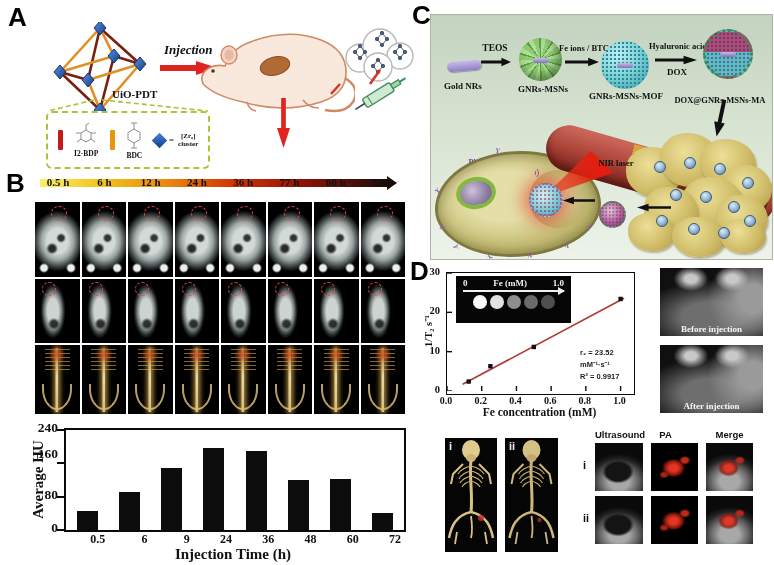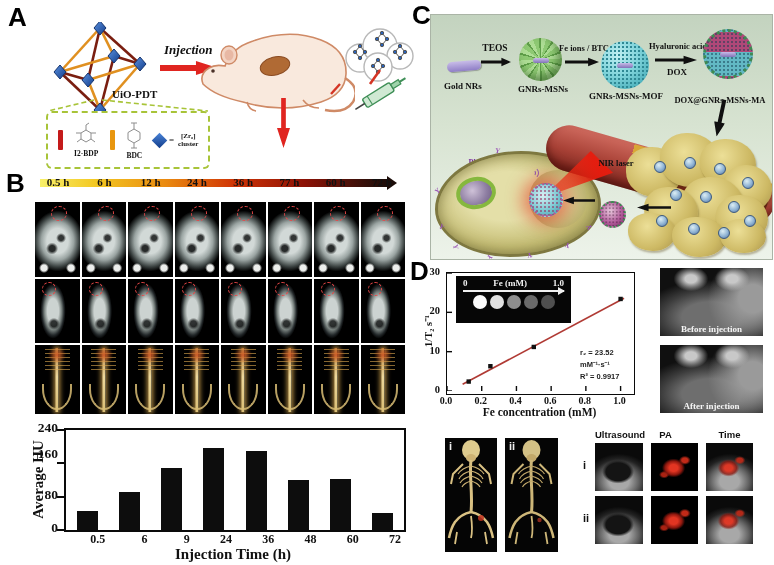--- a/index.html
+++ b/index.html
@@ -582,21 +582,21 @@
       <path d="M26,74 q-10,2 -16,10 q-4,6 -6,16 M26,74 q10,2 16,10 q4,6 6,16" stroke="#cdb678" stroke-width="2.5" fill="none"></path>
       <path d="M12,94 L10,106 M40,94 L42,106 M26,78 q2,14 0,22" stroke="#cdb678" stroke-width="1.8" fill="none"></path>
       <circle cx="34" cy="82" r="2.2" fill="#a83020" opacity="0.8"></circle>
     </svg>
     <span class="lab">ii</span>
   </div>
 
   <div id="us-grid"></div>
 <span class="ush" style="left: 595px; width: 48px;">Ultrasound</span>
     <span class="ush" style="left: 642px; width: 47px;">PA</span>
-    <span class="ush" style="left: 706px; width: 47px;">Time</span>
+    <span class="ush" style="left: 706px; width: 47px;">Merge</span>
     <span class="usr" style="left: 583px; top: 459px;">i</span>
     <div class="uscell cell-us" style="left: 595px; top: 443px; width: 48px; height: 48px;"></div>
     <div class="uscell cell-pa" style="left: 651px; top: 443px; width: 47px; height: 48px;"></div>
     <div class="uscell cell-merge" style="left: 706px; top: 443px; width: 47px; height: 48px;"></div>
     <span class="usr" style="left: 583px; top: 512px;">ii</span>
     <div class="uscell cell-us" style="left: 595px; top: 496px; width: 48px; height: 48px;"></div>
     <div class="uscell cell-pa" style="left: 651px; top: 496px; width: 47px; height: 48px;"></div>
     <div class="uscell cell-merge" style="left: 706px; top: 496px; width: 47px; height: 48px;"></div>
   </div>
 

